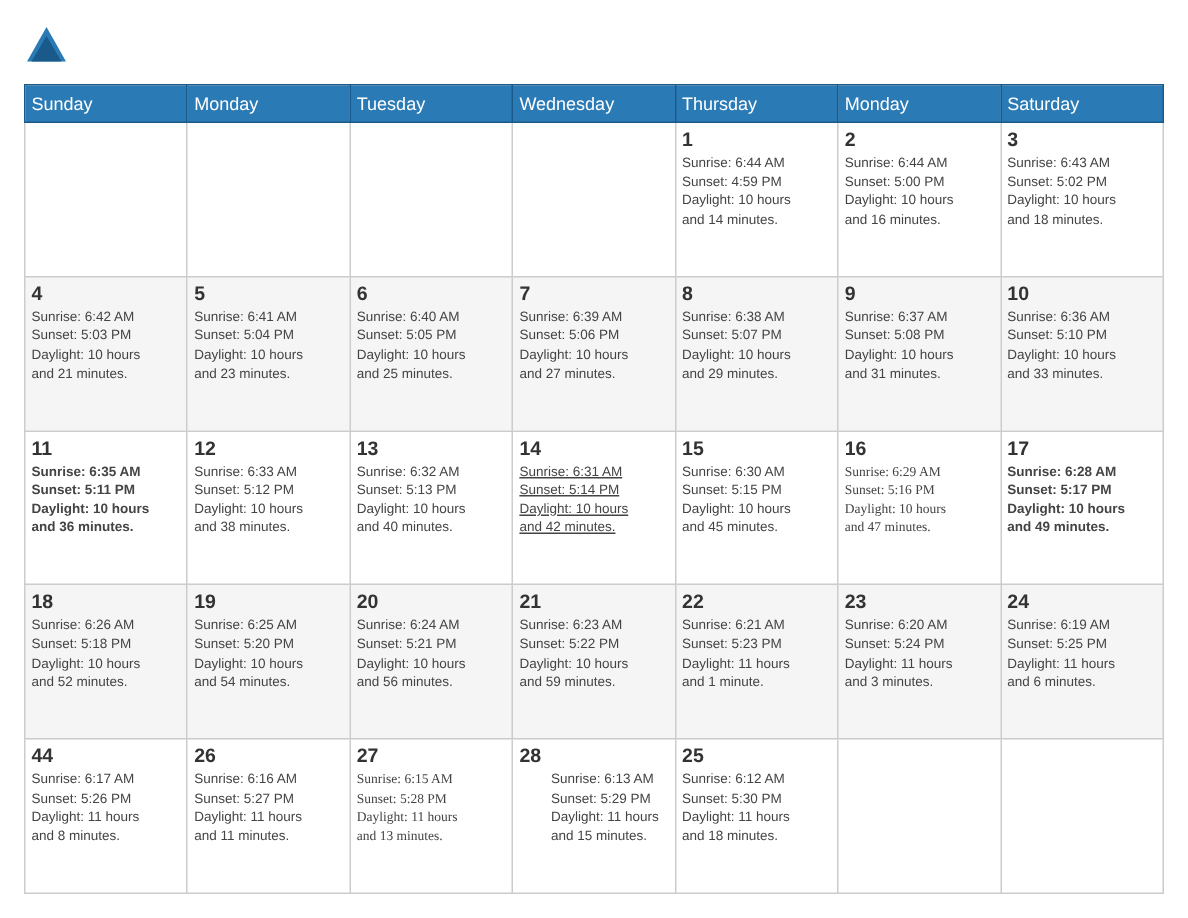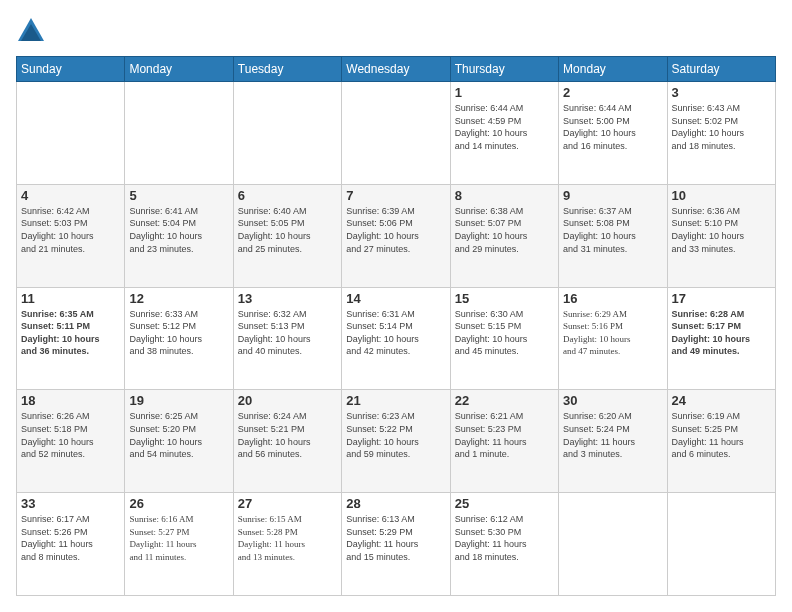--- a/index.html
+++ b/index.html
@@ -232,21 +232,21 @@
           </td>
           <td>
             <span class="day-number">13</span>
             <div class="day-info" style="white-space: pre-line;">Sunrise: 6:32 AM
 Sunset: 5:13 PM
 Daylight: 10 hours
 and 40 minutes.</div>
           </td>
           <td>
             <span class="day-number">14</span>
-            <div class="day-info" style="white-space: pre-line;">Sunrise: 6:31 AM
+            <div class="day-info" style="white-space: pre-line; text-decoration: underline;">Sunrise: 6:31 AM
 Sunset: 5:14 PM
 Daylight: 10 hours
 and 42 minutes.</div>
           </td>
           <td>
             <span class="day-number">15</span>
             <div class="day-info" style="white-space: pre-line;">Sunrise: 6:30 AM
 Sunset: 5:15 PM
 Daylight: 10 hours
 and 45 minutes.</div>
@@ -296,59 +296,59 @@
 and 59 minutes.</div>
           </td>
           <td>
             <span class="day-number">22</span>
             <div class="day-info" style="white-space: pre-line;">Sunrise: 6:21 AM
 Sunset: 5:23 PM
 Daylight: 11 hours
 and 1 minute.</div>
           </td>
           <td>
-            <span class="day-number">30</span>
+            <span class="day-number">23</span>
             <div class="day-info" style="white-space: pre-line;">Sunrise: 6:20 AM
 Sunset: 5:24 PM
 Daylight: 11 hours
 and 3 minutes.</div>
           </td>
           <td>
             <span class="day-number">24</span>
             <div class="day-info" style="white-space: pre-line;">Sunrise: 6:19 AM
 Sunset: 5:25 PM
 Daylight: 11 hours
 and 6 minutes.</div>
           </td>
         </tr>
         <tr>
           <td>
-            <span class="day-number">33</span>
+            <span class="day-number">44</span>
             <div class="day-info" style="white-space: pre-line;">Sunrise: 6:17 AM
 Sunset: 5:26 PM
 Daylight: 11 hours
 and 8 minutes.</div>
           </td>
           <td>
             <span class="day-number">26</span>
-            <div class="day-info" style="white-space: pre-line; font-family: Liberation Serif, serif;">Sunrise: 6:16 AM
+            <div class="day-info" style="white-space: pre-line;">Sunrise: 6:16 AM
 Sunset: 5:27 PM
 Daylight: 11 hours
 and 11 minutes.</div>
           </td>
           <td>
             <span class="day-number">27</span>
             <div class="day-info" style="white-space: pre-line; font-family: Liberation Serif, serif;">Sunrise: 6:15 AM
 Sunset: 5:28 PM
 Daylight: 11 hours
 and 13 minutes.</div>
           </td>
           <td>
             <span class="day-number">28</span>
-            <div class="day-info" style="white-space: pre-line;">Sunrise: 6:13 AM
+            <div class="day-info" style="white-space: pre-line; margin-left: 21px;">Sunrise: 6:13 AM
 Sunset: 5:29 PM
 Daylight: 11 hours
 and 15 minutes.</div>
           </td>
           <td>
             <span class="day-number">25</span>
             <div class="day-info" style="white-space: pre-line;">Sunrise: 6:12 AM
 Sunset: 5:30 PM
 Daylight: 11 hours
 and 18 minutes.</div>

